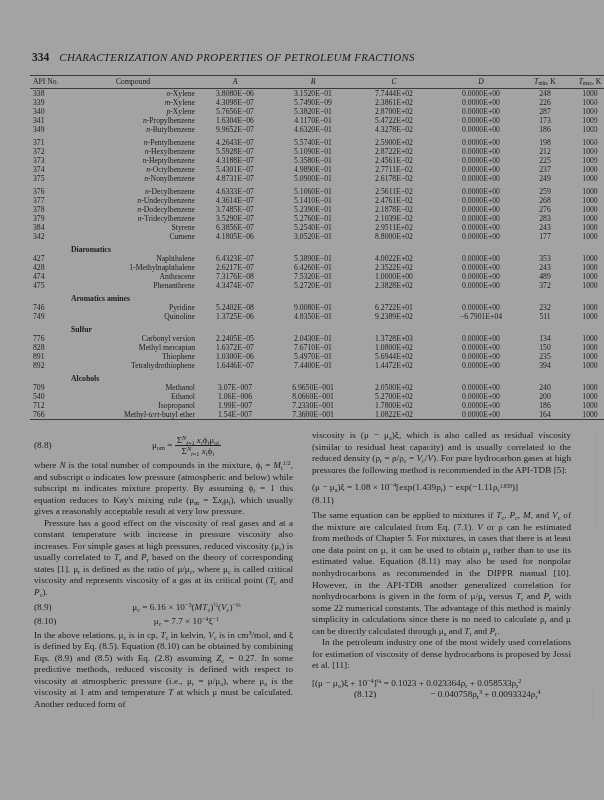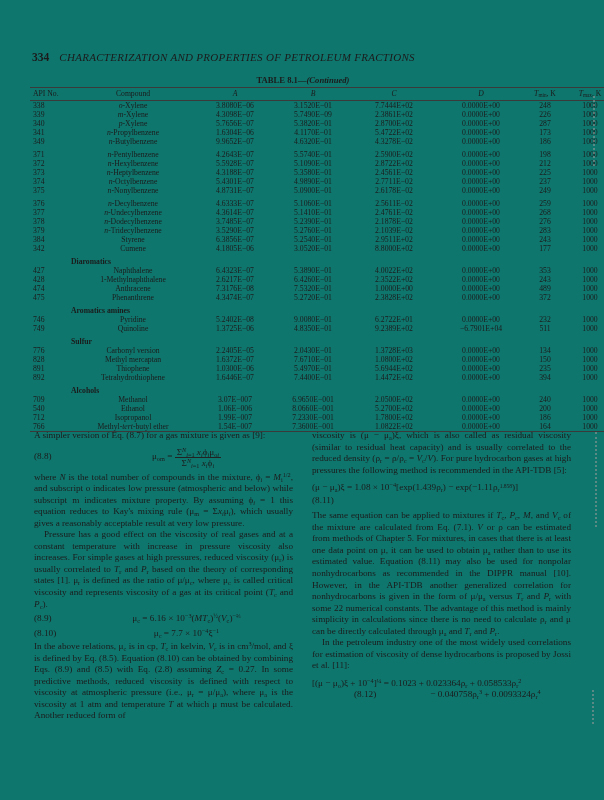--- a/index.html
+++ b/index.html
@@ -1,17 +1,17 @@
 <!DOCTYPE html>
 <html><head>
 <meta charset="utf-8">
 <style>
   html, body { margin:0; padding:0; background:#e8e8e8; }
   .page {
-    position:relative; width:604px; height:800px; background:#0f766e;
+    position:relative; width:604px; height:800px; background:#a3a3a3;
     font-family:"Liberation Serif","DejaVu Serif",serif; color:#1b1b1b;
     overflow:hidden; margin:0 auto;
   }
   
   .running-head { position:absolute; top:51px; left:32px; right:28px;
     display:flex; align-items:baseline; gap:10px; }
   .page-num { font-weight:bold; font-size:11.5px; }
   .running-title { font-style:italic; font-size:11px; letter-spacing:0.3px; white-space:nowrap; }
 
   
@@ -19,21 +19,21 @@
   .tbl-title { text-align:center; font-size:8.6px; margin-bottom:2px; }
   .tbl-title .t-main { font-weight:bold; }
   .tbl-title .t-cont { font-weight:bold; font-style:italic; }
   table.data { border-collapse:collapse; width:100%; font-size:7.7px; table-layout:fixed; }
   table.data td, table.data th { padding:0; line-height:9.1px; height:9.1px;
     white-space:nowrap; overflow:hidden; }
   thead th { font-weight:normal; border-top:1.2px solid #3a3a3a; border-bottom:1px solid #3a3a3a;
     line-height:12px !important; height:12px !important; }
   table.data { border-bottom:1.2px solid #3a3a3a; }
   .c0 { width:38px;  text-align:left; padding-left:3px !important; }
-  .c1 { width:124px; text-align:center; }
+  .c1 { width:124px; text-align:right; }
   th.c1 { text-align:center; }
   .c2 { width:80px;  text-align:center; }
   .c3 { width:76px;  text-align:center; }
   .c4 { width:86px;  text-align:center; }
   .c5 { width:88px;  text-align:center; }
   .c6 { width:40px;  text-align:center; }
   .c7 { width:50px;  text-align:center; }
   tr.spacer td { height:3.5px; line-height:3.5px; }
   td.section { font-weight:bold; text-align:left; }
 
@@ -71,23 +71,20 @@
 <body>
 
 <div class="page">
 
   <div class="running-head">
     <span class="page-num">334</span>
     <span class="running-title">CHARACTERIZATION AND PROPERTIES OF PETROLEUM FRACTIONS</span>
   </div>
 
   <div class="table-wrap">
-    <div class="tbl-title">
-      <span class="t-main">TABLE 8.1</span><span class="t-cont">—(Continued)</span>
-    </div>
     <table class="data">
       <thead>
         <tr>
             <th class="c0">API No.</th>
             <th class="c1">Compound</th>
             <th class="c2"><i>A</i></th>
             <th class="c3"><i>B</i></th>
             <th class="c4"><i>C</i></th>
             <th class="c5"><i>D</i></th>
             <th class="c6"><i>T</i><sub>min</sub>, K</th>
@@ -429,21 +426,20 @@
             <td class="c6">164</td>
             <td class="c7">1000</td>
           </tr>
         </tbody>
     </table>
   </div>
 
   <div class="text-cols">
 
     <div class="col">
-      <p>A simpler version of Eq. (8.7) for a gas mixture is given as [9]:</p>
       <div class="eq-row">
         <span class="eq-label">(8.8)</span>
         <span class="eq-body">
           <span>μ<sub>om</sub> =</span>
           <span class="frac">
             <span class="num">Σ<sup><i>N</i></sup><sub><i>i</i>=1</sub> <i>x<sub>i</sub></i>ϕ<sub><i>i</i></sub>μ<sub>o<i>i</i></sub></span>
             <span class="den">Σ<sup><i>N</i></sup><sub><i>i</i>=1</sub> <i>x<sub>i</sub></i>ϕ<sub><i>i</i></sub></span>
           </span>
         </span>
       </div>

